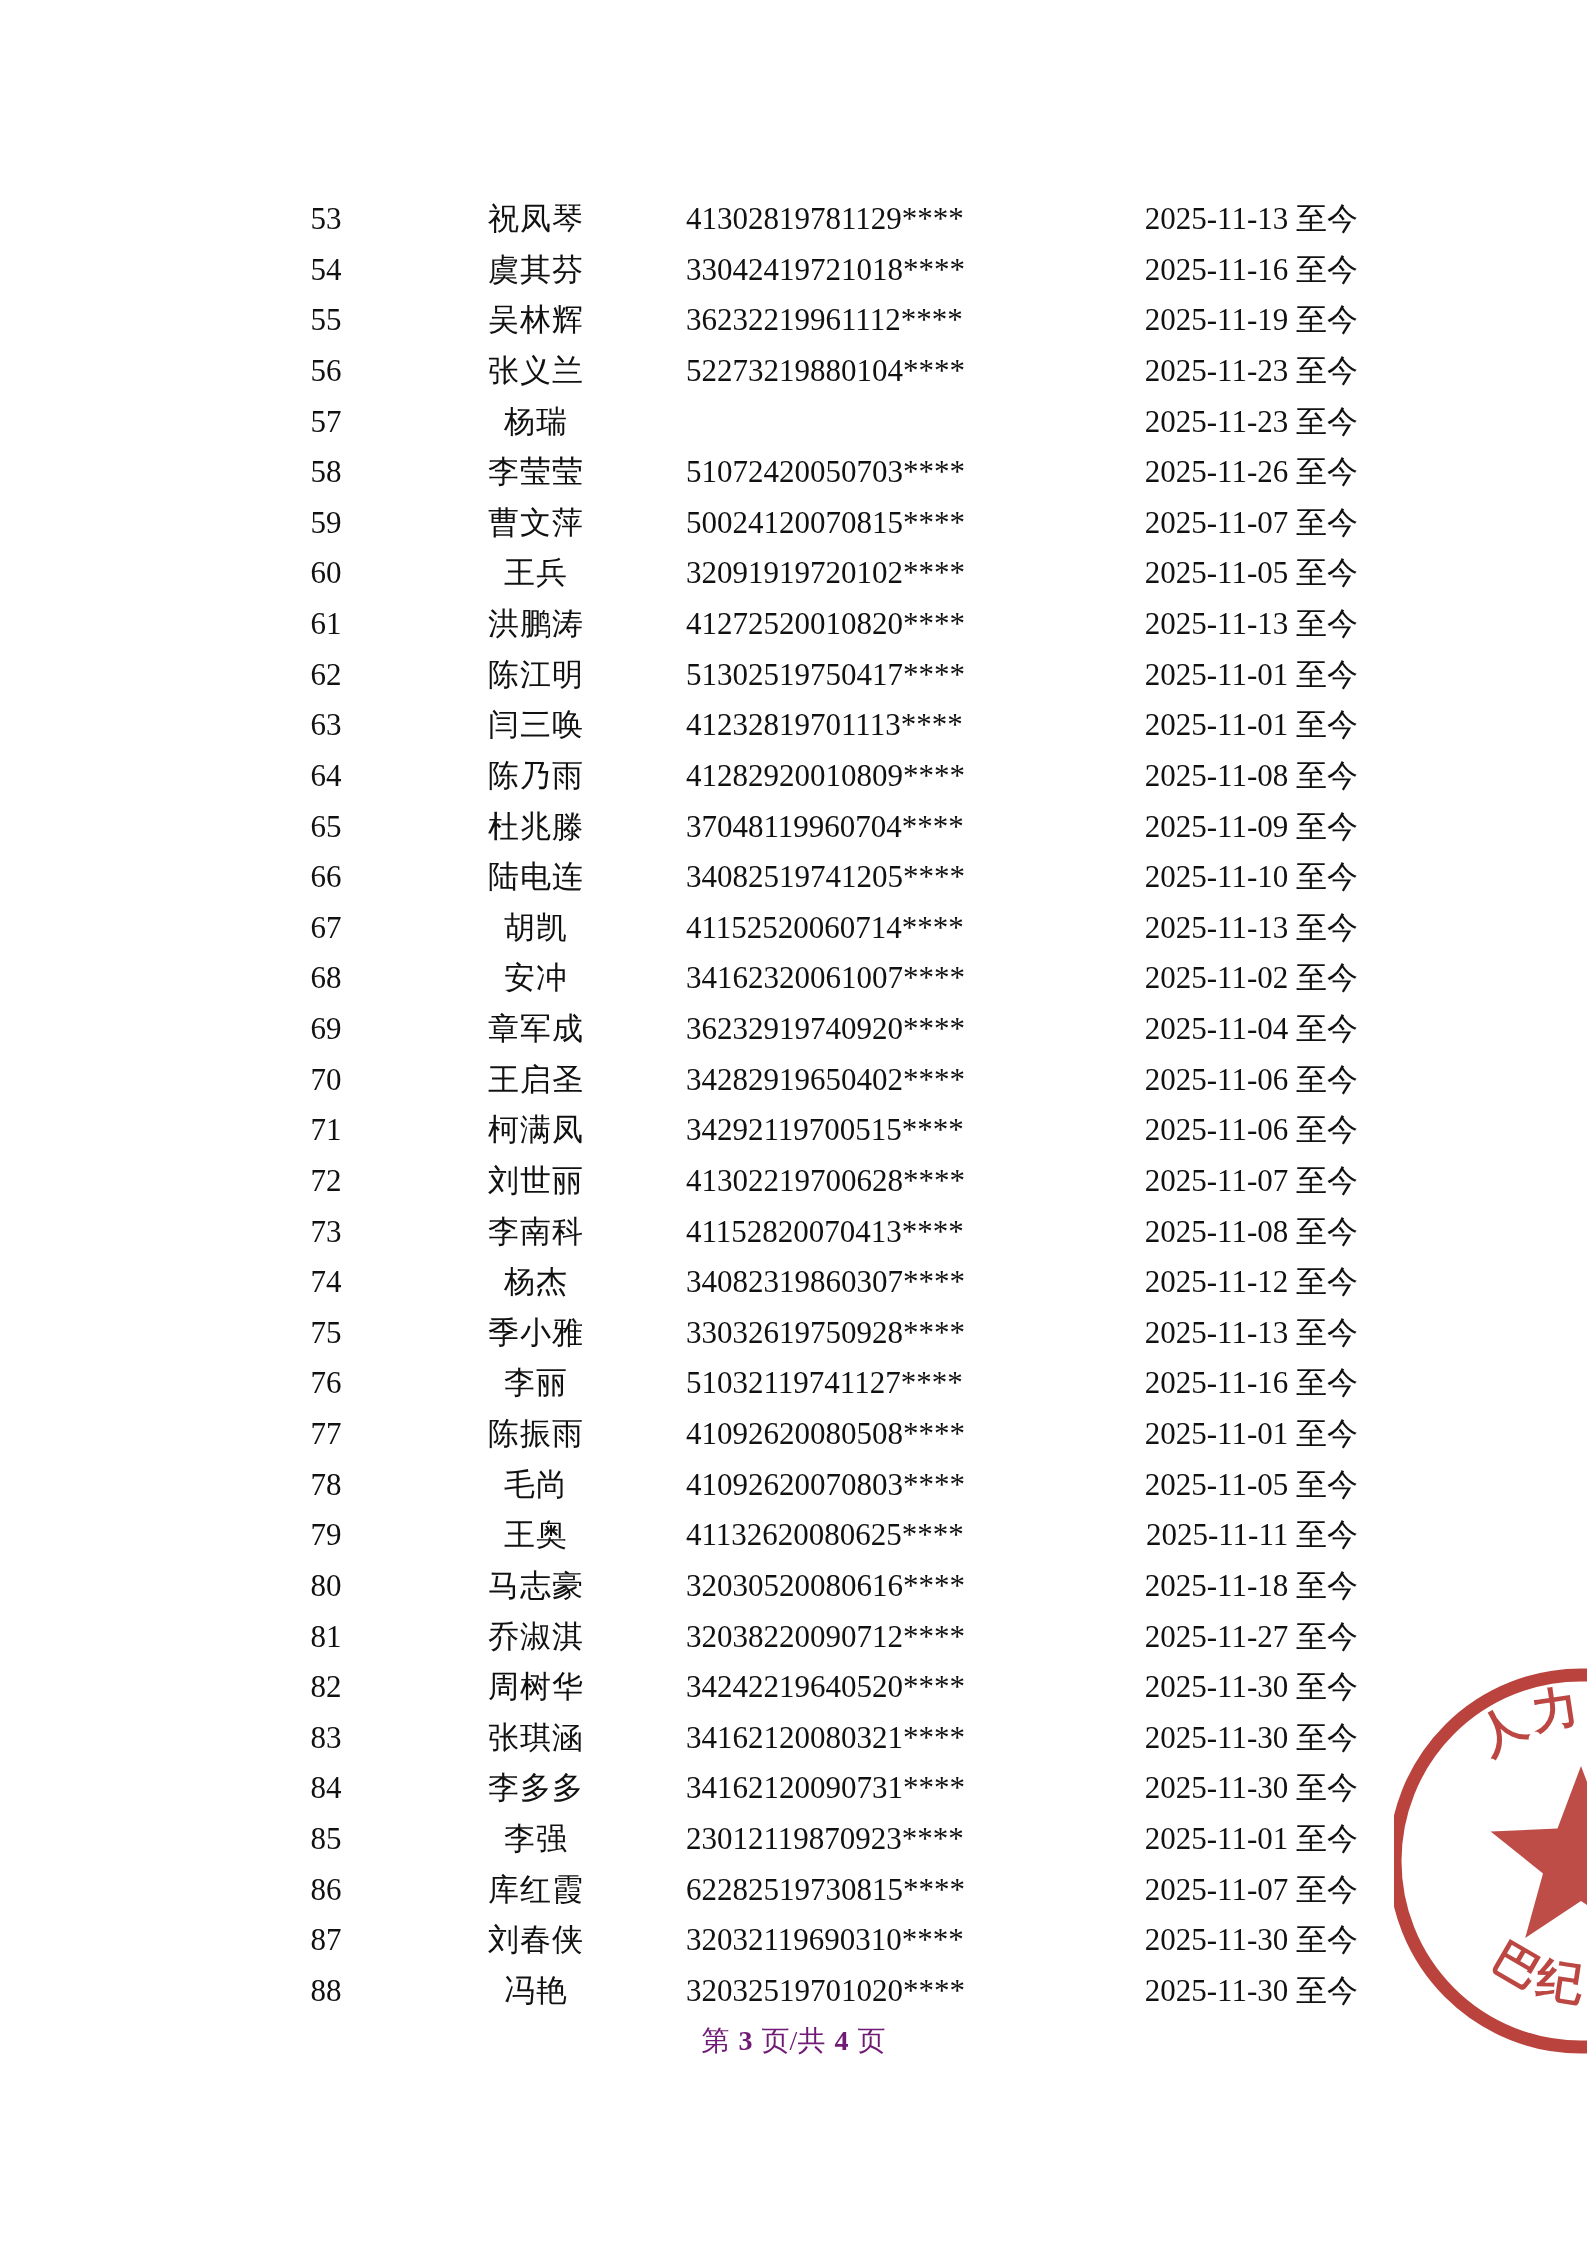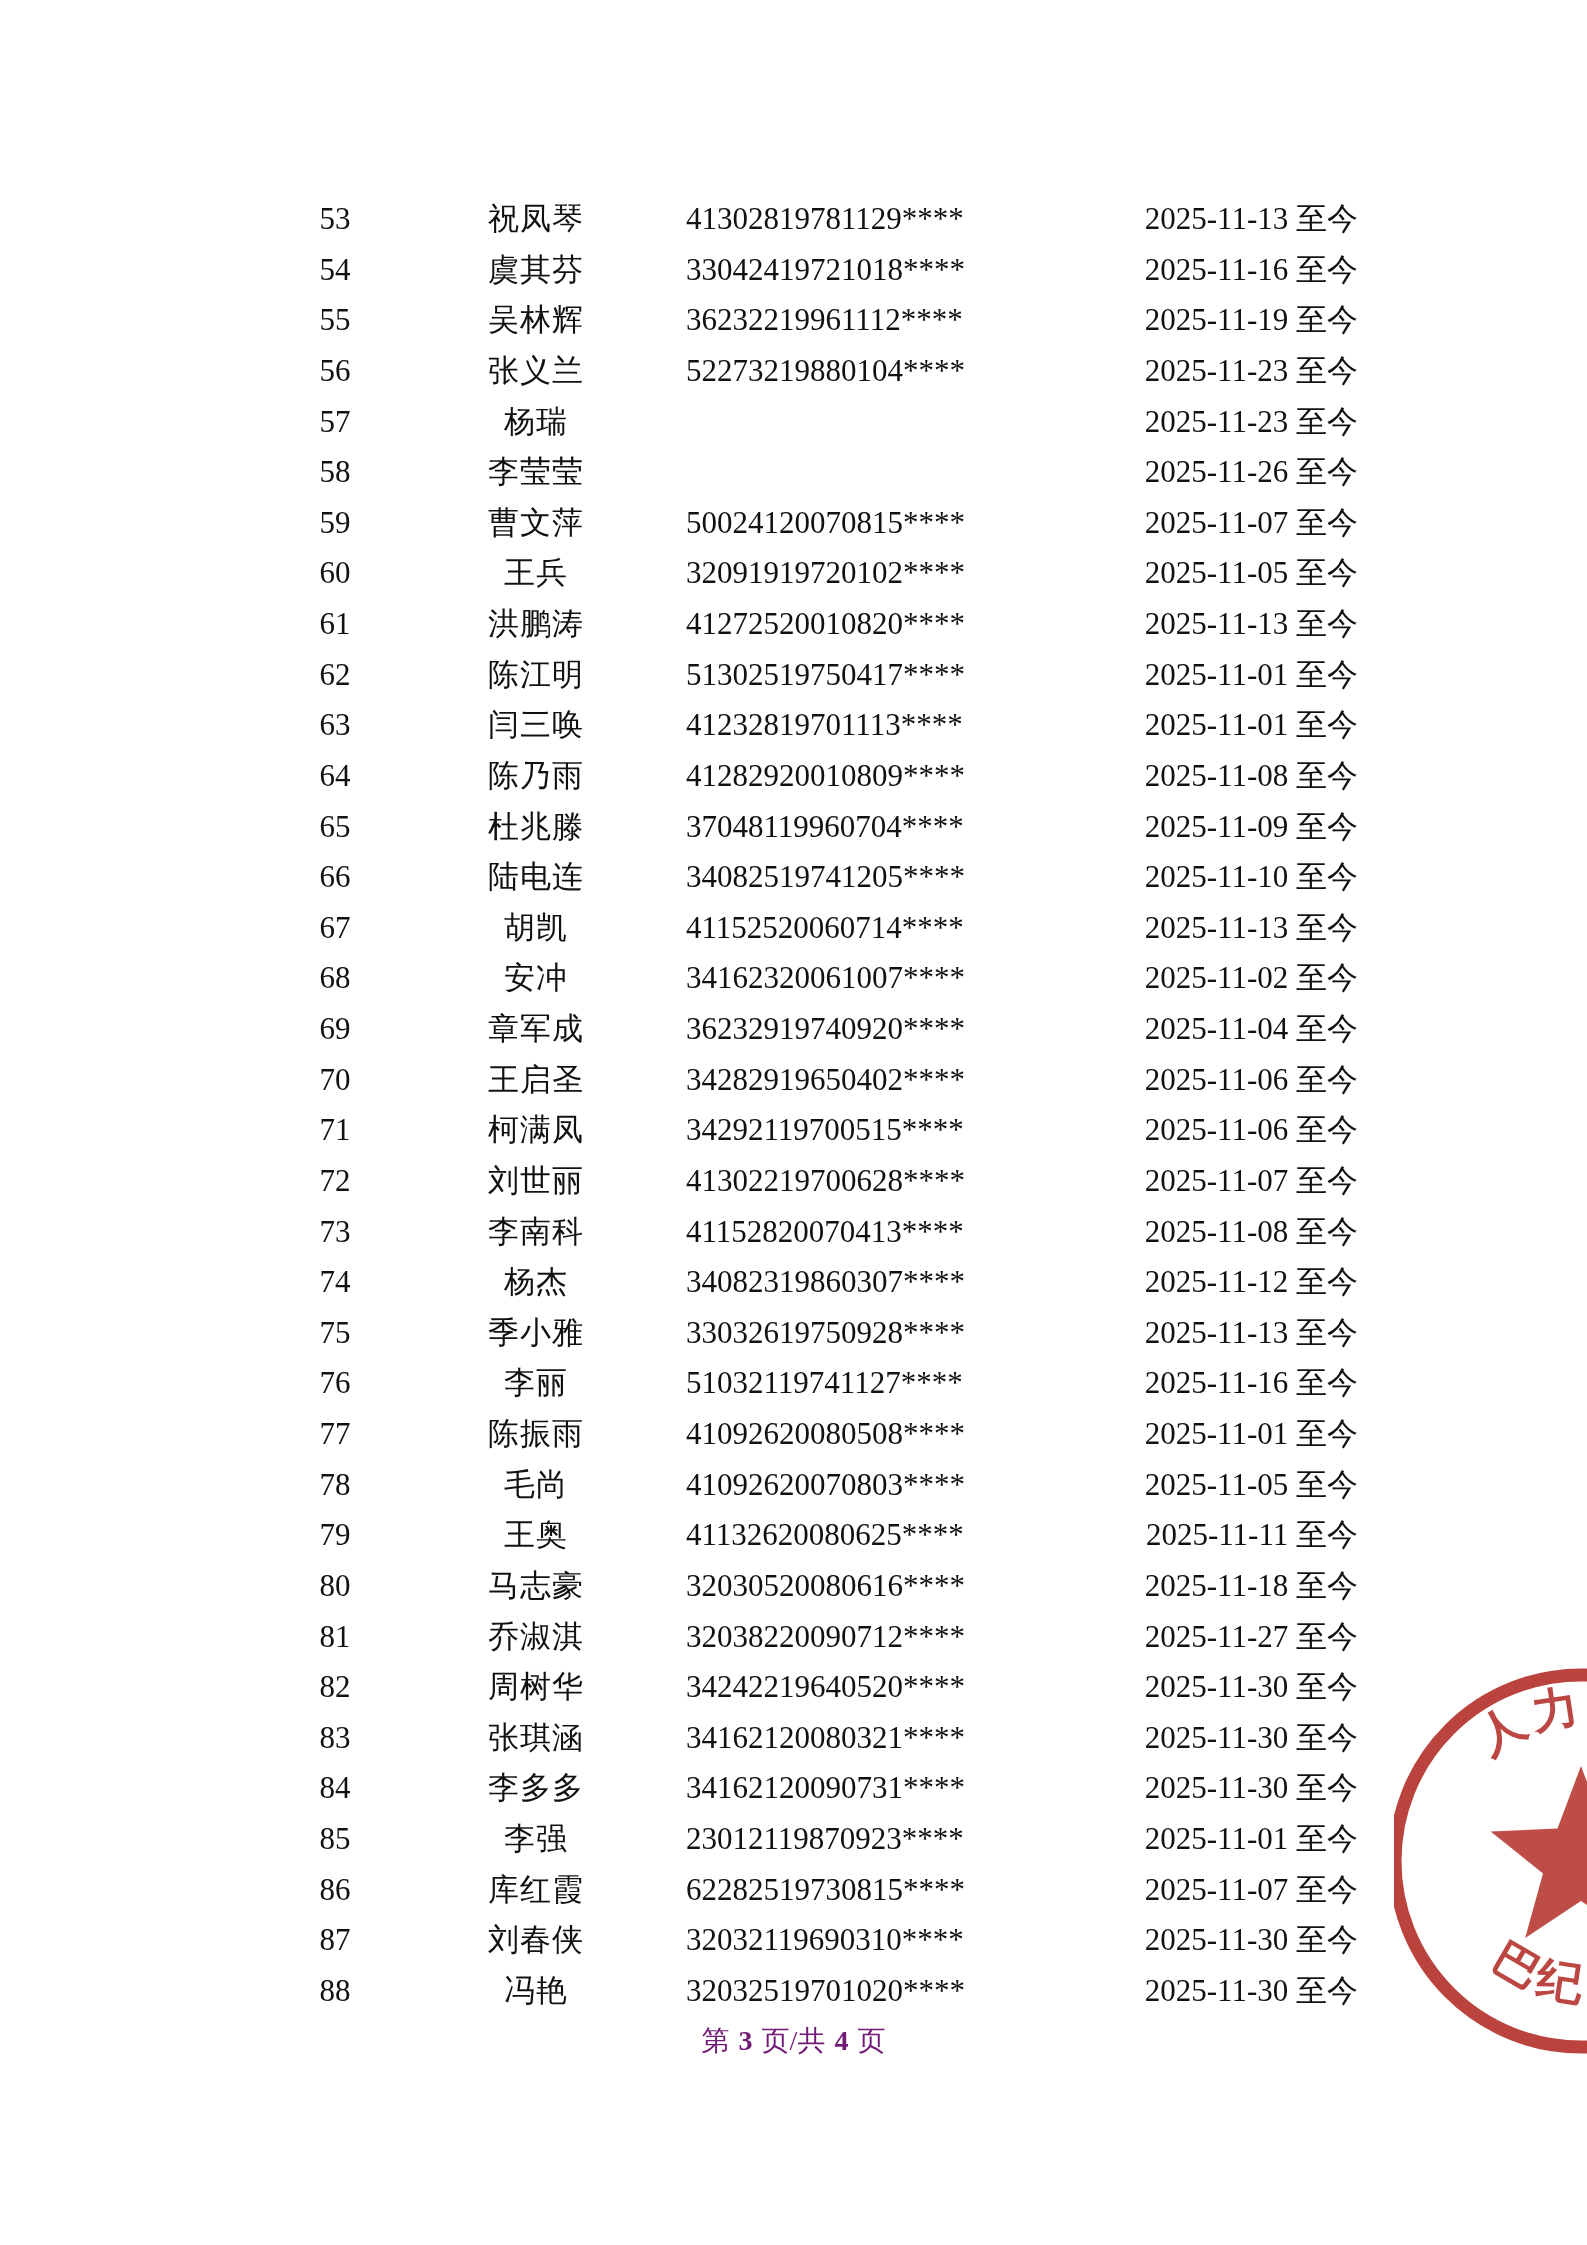--- a/index.html
+++ b/index.html
@@ -7,21 +7,21 @@
     position:relative;
     width:1587px;height:2245px;
     margin:0 auto;
     background:#ffffff;
     overflow:hidden;
     font-family:"Liberation Serif","DejaVu Serif",serif;
     color:#111111;
   }
   .table{position:absolute;top:194px;left:0;width:1587px;}
   .row{position:relative;height:50.63px;font-size:31px;line-height:50.63px;white-space:nowrap;}
-  .c-num {position:absolute;left:255px;width:160px;text-align:center;}
+  .c-num {position:absolute;left:246px;width:160px;text-align:center;}
   .c-name{position:absolute;left:411px;width:250px;text-align:center;letter-spacing:1px;}
   .c-id  {position:absolute;left:686px;width:290px;text-align:left;}
   .c-date{position:absolute;left:1078px;width:280px;text-align:right;}
   .footer{
     position:absolute;top:2025px;left:0;width:1587px;
     text-align:center;font-size:28px;line-height:32px;color:#701a75;
   }
   .footer .pnum{font-weight:bold;margin:0 9px;}
   .stamp{
     position:absolute;left:1394px;top:1661px;width:400px;height:400px;
@@ -64,20 +64,21 @@
 
     <div class="row">
       <span class="c-num">57</span>
       <span class="c-name">杨瑞</span>
       <span class="c-date">2025-11-23 至今</span>
     </div>
 
     <div class="row">
       <span class="c-num">58</span>
       <span class="c-name">李莹莹</span>
+      <span class="c-id">51072420050703****</span>
       <span class="c-date">2025-11-26 至今</span>
     </div>
 
     <div class="row">
       <span class="c-num">59</span>
       <span class="c-name">曹文萍</span>
       <span class="c-id">50024120070815****</span>
       <span class="c-date">2025-11-07 至今</span>
     </div>
 

